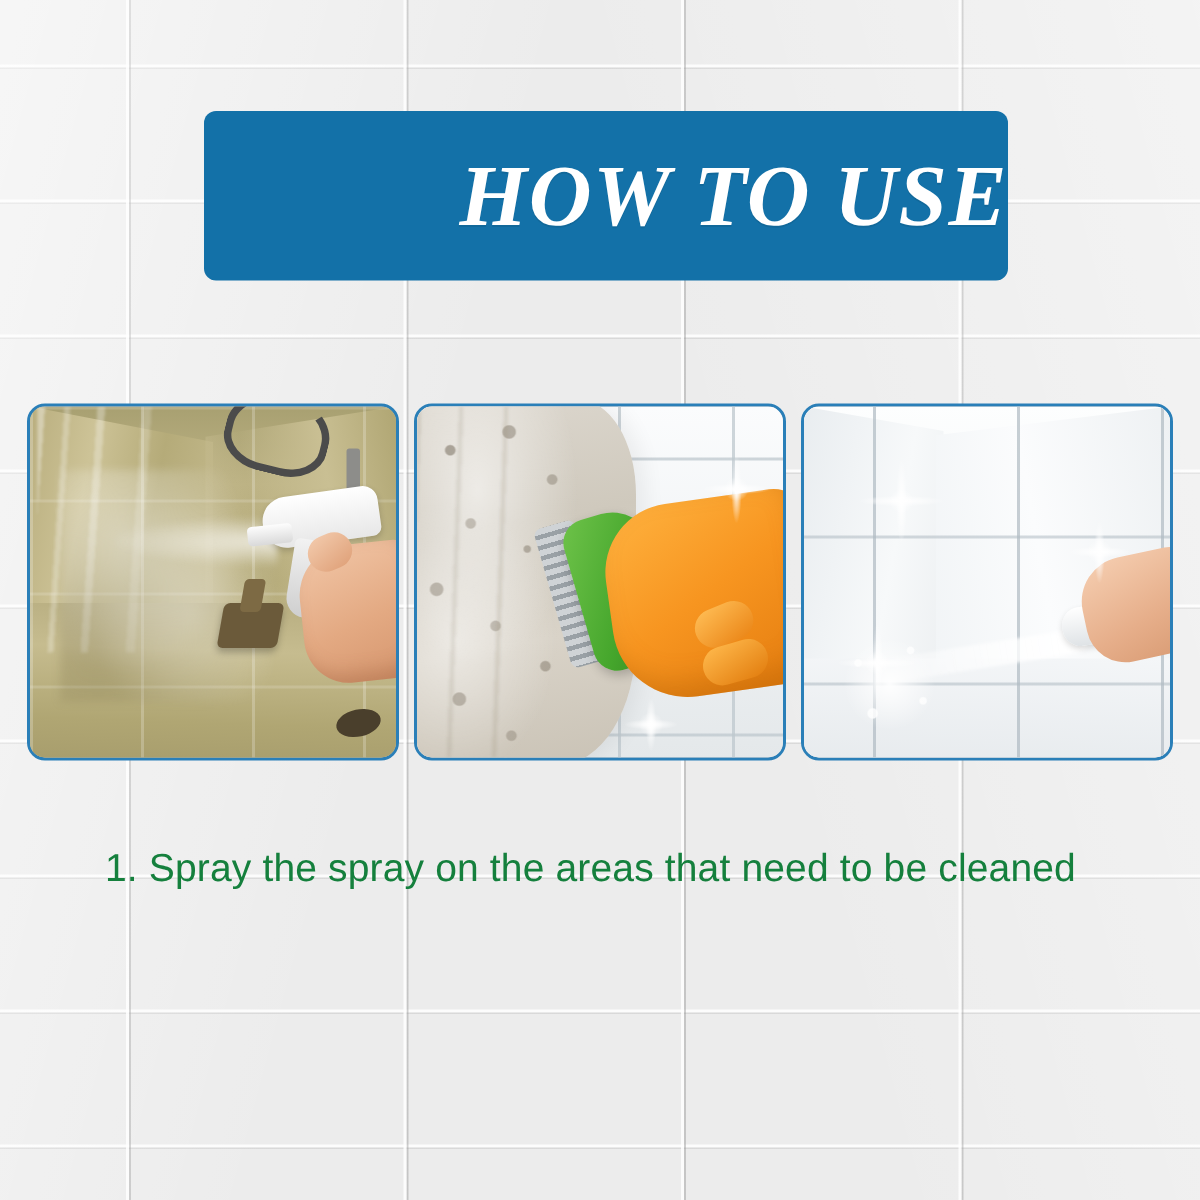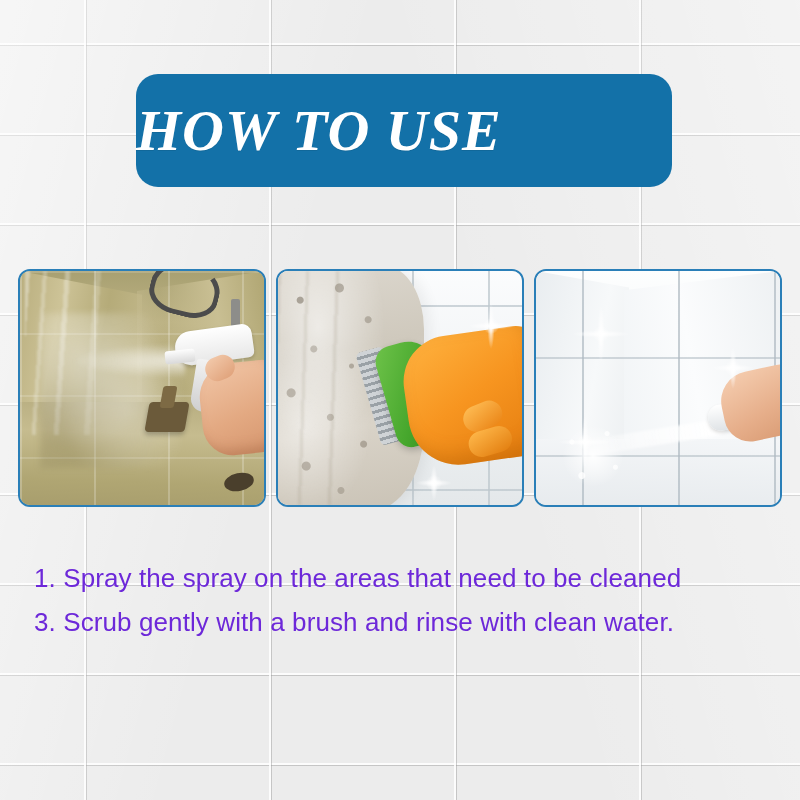--- a/index.html
+++ b/index.html
@@ -52,24 +52,24 @@
   }
 
   
   .title-banner {
     position: absolute;
     left: 136px;
     top: 74px;
     width: 536px;
     height: 113px;
     background: #1371a8;
-    border-radius: 22px;
+    border-radius: 8px;
     display: flex;
     align-items: center;
-    justify-content: flex-start;
+    justify-content: flex-end;
   }
   .title-text {
     color: #ffffff;
     font-family: "Liberation Serif", "DejaVu Serif", serif;
     font-weight: bold;
     font-style: italic;
     font-size: 58px;
     letter-spacing: 1px;
     line-height: 1;
     white-space: nowrap;
@@ -518,26 +518,27 @@
   }
 
   
   .steps {
     position: absolute;
     left: 34px;
     top: 556px;
     width: 740px;
   }
   .step {
-    color: #6d28d9;
+    color: #15803d;
     font-family: "Liberation Sans", sans-serif;
     font-size: 26px;
     line-height: 44px;
     white-space: nowrap;
     letter-spacing: 0.1px;
+    margin-left: 36px;
   }
 </style>
 </head>
 <body>
 
 <div id="page">
 
   <div class="bg-grid"></div>
   <div class="bg-sheen"></div>
 
@@ -613,16 +614,15 @@
         <div class="sparkle" style="left:22px; bottom:36px; width:54px; height:54px;">
             <i></i>
           </div>
       </div>
     </div>
 
   </div>
 
   <div class="steps">
     <div class="step">1. Spray the spray on the areas that need to be cleaned</div>
-    <div class="step">3. Scrub gently with a brush and rinse with clean water.</div>
   </div>
 
 </div>
 
 </body></html>

